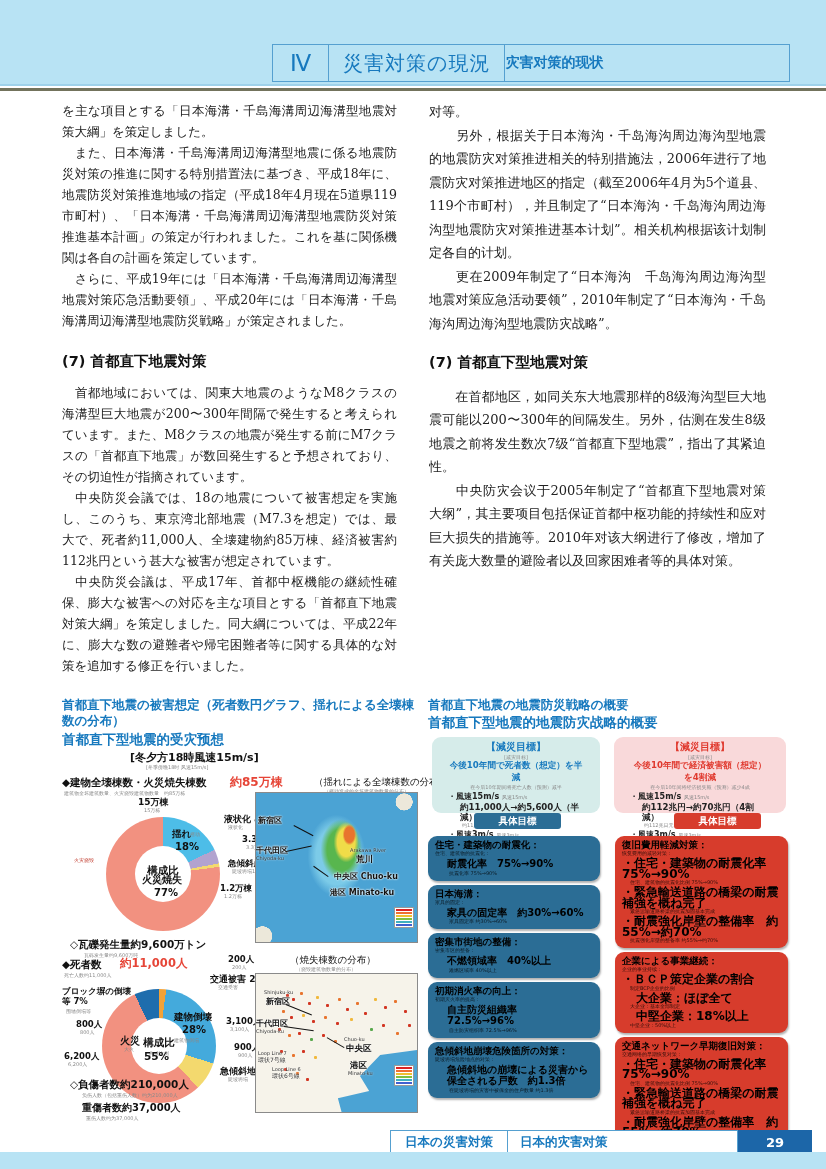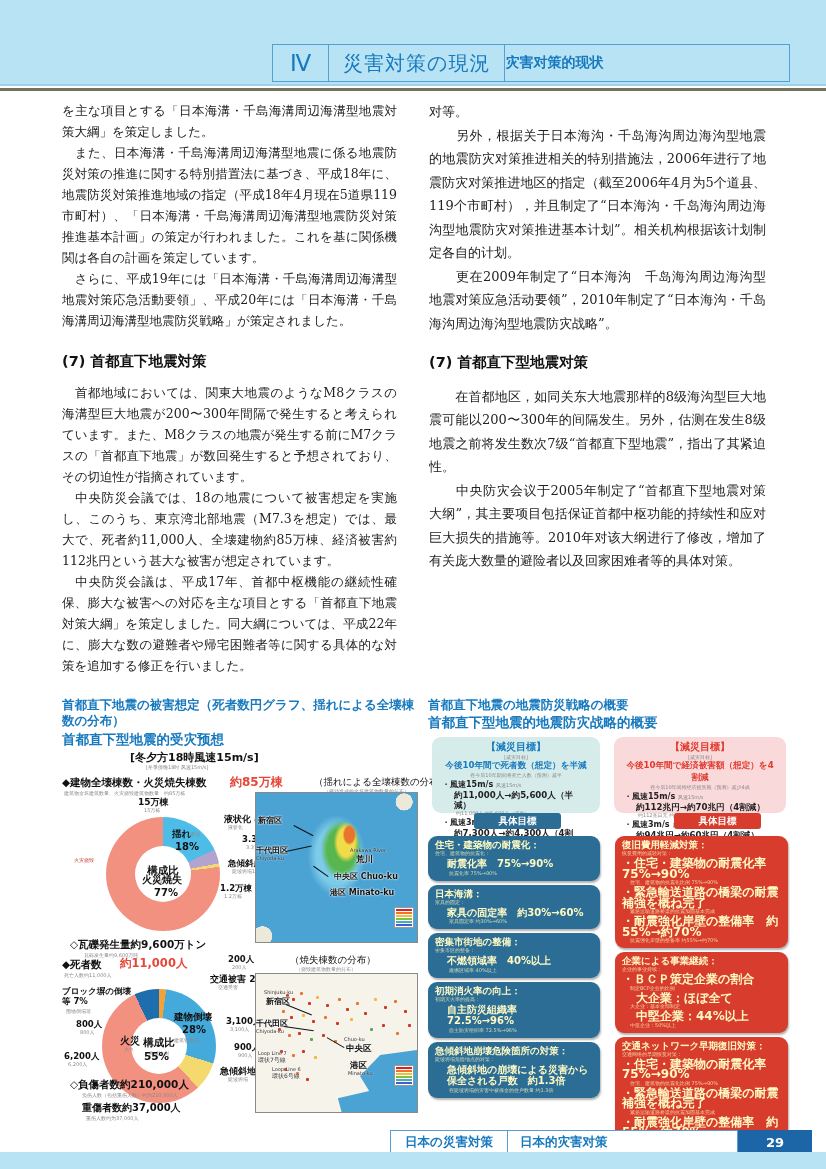--- a/index.html
+++ b/index.html
@@ -53,38 +53,38 @@
  -8px 34px #d23522,2px 40px #e8742e,12px 38px #d23522,24px 44px #58a84c,36px 40px #d23522,48px 46px #e8742e,
  -6px 56px #d23522,6px 60px #e8742e,16px 56px #d23522,28px 62px #f0b83c,-2px 74px #d23522,10px 78px #e8742e,20px 84px #d23522,
  70px 8px #e8742e,78px 18px #d23522,88px 4px #f0b83c,98px 12px #d23522,108px 6px #e8742e,118px 16px #d23522,
  84px 34px #58a84c,96px 30px #d23522,110px 38px #e8742e,122px 30px #d23522}
 .mlbl{position:absolute;font-weight:bold;color:#111;white-space:nowrap;text-shadow:0 0 2px #fff,0 0 2px #fff}
 .men{position:absolute;font-size:5px;color:#333;white-space:nowrap;text-shadow:0 0 2px #fff}
 .legend{position:absolute;background:#fff;border:1px solid #999;padding:1px;display:flex;flex-direction:column;gap:1px}
 .legend i{display:block;width:16px;height:2px}
 .arrow{position:absolute;height:1px;background:#111;transform-origin:0 0}
 
-.goal{position:absolute;top:40px;height:76px;border-radius:9px;padding:3px 10px;text-align:center}
+.goal{position:absolute;top:40px;height:76px;border-radius:9px;padding:3px 16px;text-align:center}
 .goal-l{left:4px;width:168px;background:#d6ecea}
 .goal-r{left:186px;width:172px;background:#f9d9da}
 .goal .hd{font-weight:bold;font-size:10px}
 .goal-l .hd,.goal-l .ln{color:#1779be}
 .goal-r .hd,.goal-r .ln{color:#e0392e}
 .goal .ln{font-weight:bold;font-size:8.6px}
 .goal .row{text-align:left;font-weight:bold;font-size:8px;color:#222;line-height:9px;margin-top:2px}
 .goal .rsub{font-size:5px;color:#888;font-weight:normal}
 .goal .val{text-align:left;font-weight:bold;font-size:8.6px;color:#222;padding-left:12px;line-height:10px}
 .goal .vsub{text-align:left;font-size:5px;color:#888;padding-left:14px;line-height:6px}
 .gbtn{position:absolute;top:116px;width:87px;height:16px;border-radius:3px;color:#fff;font-weight:bold;font-size:9.5px;display:flex;align-items:center;justify-content:center}
 .gbtn-l{left:46px;background:#2b6d95}
 .gbtn-r{left:246px;background:#d73c2c}
 .stack{position:absolute;top:139px;display:flex;flex-direction:column;gap:4px}
 .stack-b{left:0;width:172px}
 .stack-r{left:187px;width:173px}
-.bx{border-radius:9px;padding:3px 7px 5px;color:#fef9c3;box-shadow:1px 2px 2px rgba(0,0,0,.3)}
+.bx{border-radius:9px;padding:3px 7px 5px;color:#000000;box-shadow:1px 2px 2px rgba(0,0,0,.3)}
 .bx-b{background:#2b6d95}
 .bx-r{background:#d73c2c}
 .bx .ti{font-weight:bold;font-size:9.5px;line-height:11px}
 .bx .su{font-size:5px;line-height:6px;opacity:.75}
 .bx .va{font-weight:bold;font-size:10px;line-height:11.5px;padding-left:12px;margin-top:2px}
 .bx .vs{font-size:5px;line-height:6px;opacity:.75;padding-left:14px}
 .bx .bu{font-weight:bold;font-size:12px;line-height:10.5px;margin-top:2px}
 .bx .bs{font-size:5px;line-height:6px;opacity:.75;padding-left:8px}
 .ind{padding-left:14px}
 
@@ -329,21 +329,21 @@
         <div class="bu">・耐震強化岸壁の整備率　約55%→約70%</div>
         <div class="bs">抗震强化岸壁的整备率 约55%→约70%</div>
       </div>
       <div class="bx bx-r">
         <div class="ti">企業による事業継続：</div>
         <div class="su">企业的事业持续：</div>
         <div class="bu">・ＢＣＰ策定企業の割合</div>
         <div class="bs">制定BCP企业的比例</div>
         <div class="bu ind">大企業：ほぼ全て</div>
         <div class="bs ind">大企业：基本全部制定</div>
-        <div class="bu ind">中堅企業：44%以上</div>
+        <div class="bu ind">中堅企業：18%以上</div>
         <div class="bs ind">中坚企业：50%以上</div>
       </div>
       <div class="bx bx-r">
         <div class="ti">交通ネットワーク早期復旧対策：</div>
         <div class="su">交通网络的早期恢复对策：</div>
         <div class="bu">・住宅・建築物の耐震化率　75%→90%</div>
         <div class="bs">住宅、建筑物的抗震化比例 75%→90%</div>
         <div class="bu">・緊急輸送道路の橋梁の耐震補強を概ね完了</div>
         <div class="bs">紧急运输道路桥梁的抗震加固基本完成</div>
         <div class="bu">・耐震強化岸壁の整備率　約55%→約70%</div>

